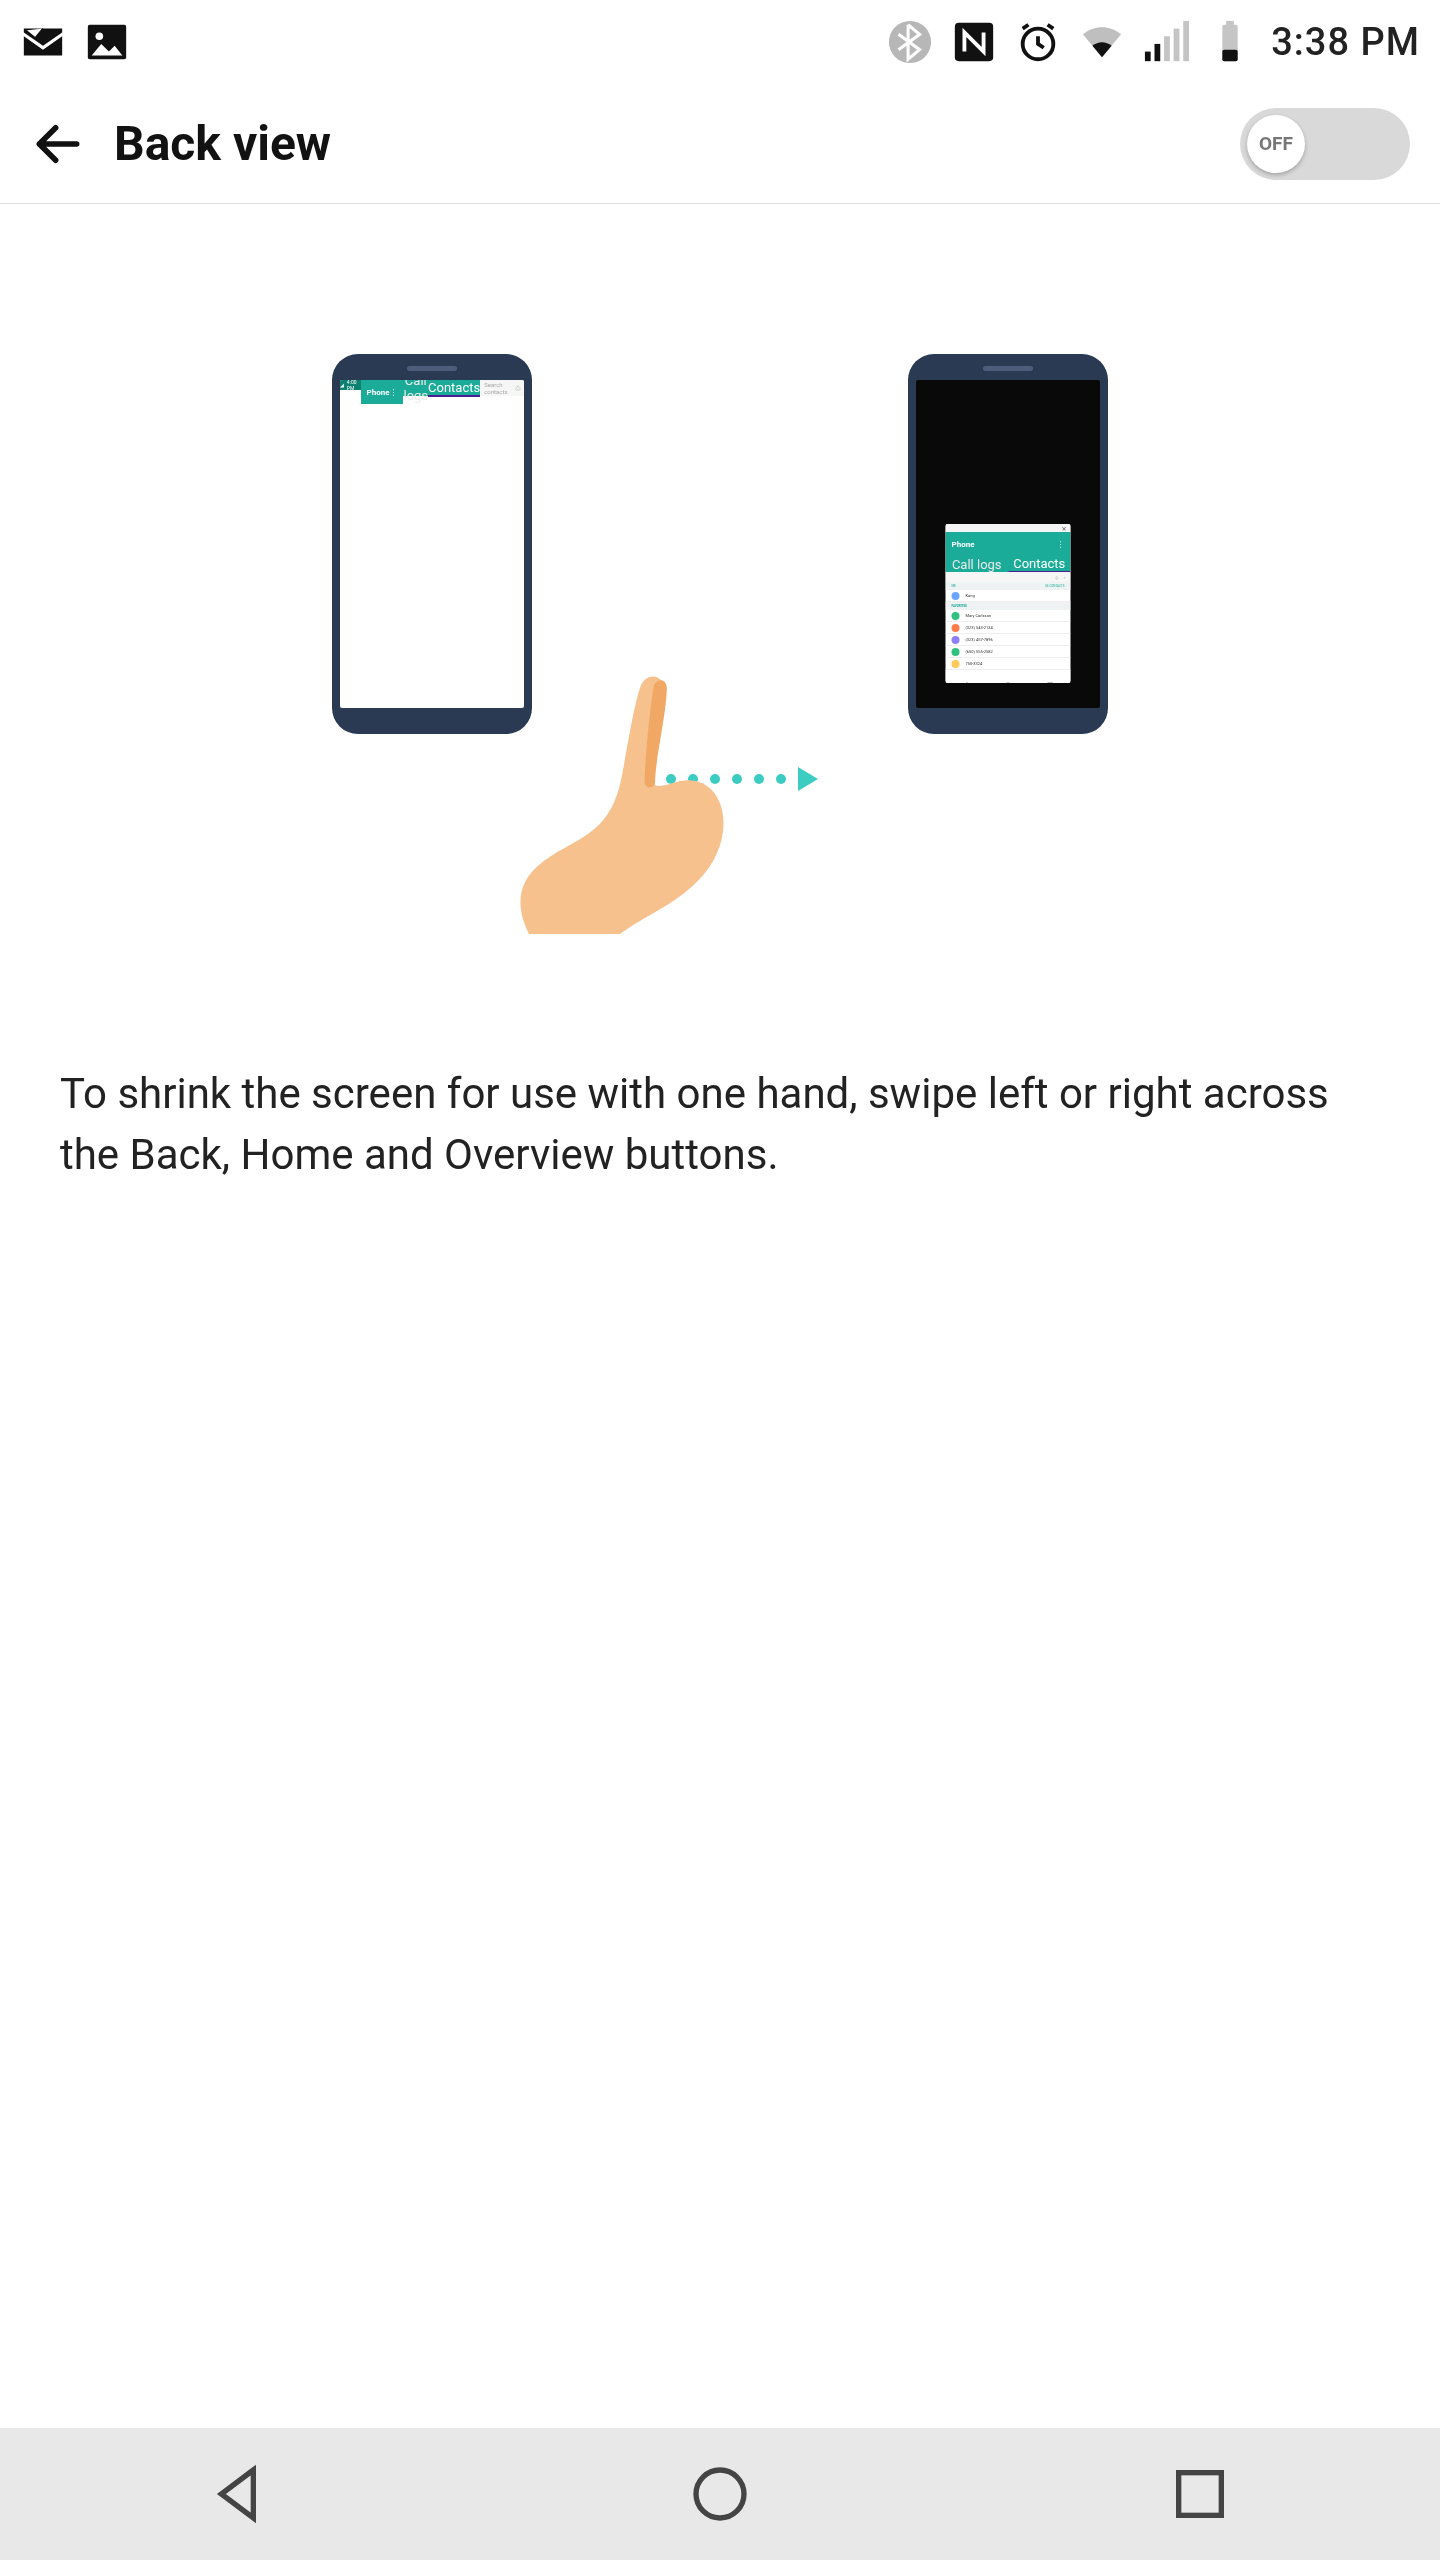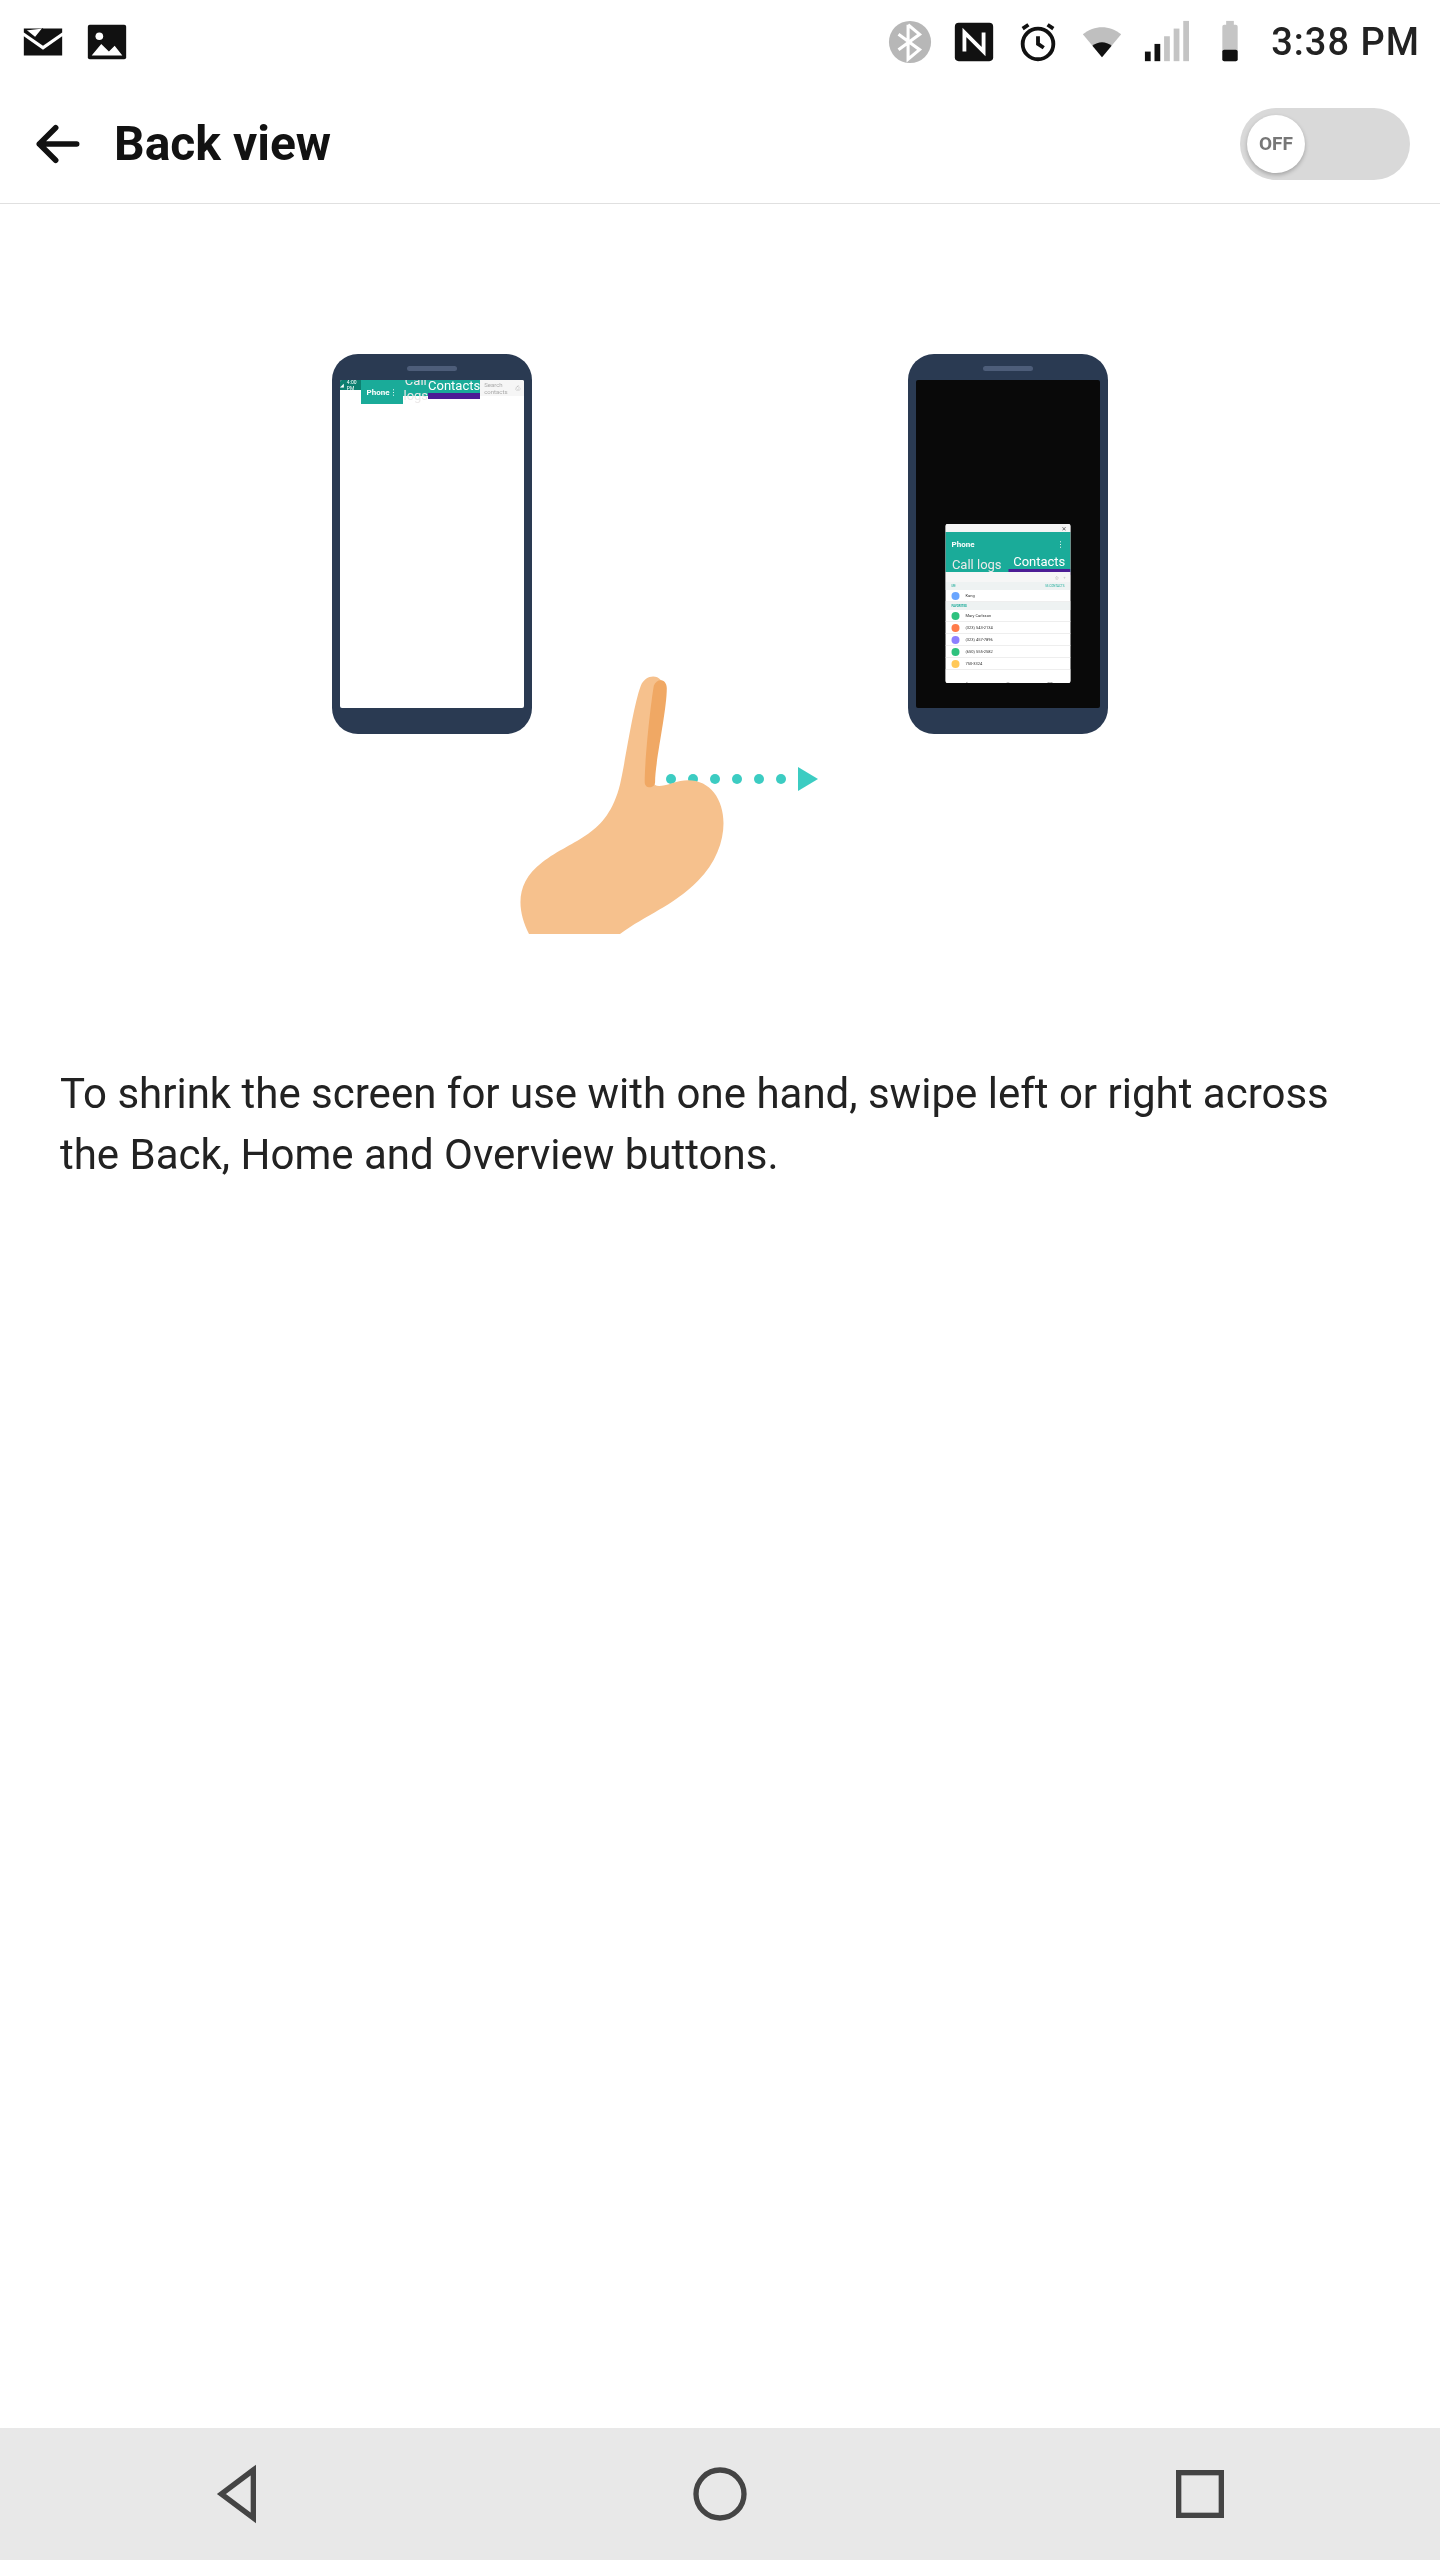--- a/index.html
+++ b/index.html
@@ -26,21 +26,21 @@
   .illus { width:100%; height:680px; display:flex; align-items:flex-start; justify-content:center; gap:90px; position:relative; margin-top:110px; }
 
   
   .phone { width:200px; height:380px; background:#2a3a52; border-radius:26px; position:relative; display:flex; align-items:center; justify-content:center; flex-shrink:0; }
   .speaker { position:absolute; top:12px; width:50px; height:5px; border-radius:4px; background:#4d5d79; }
   .phone .screen { position:absolute; top:26px; bottom:26px; left:8px; right:8px; background:#ffffff; border-radius:2px; overflow:hidden; display:flex; flex-direction:row; }
   .app-statusbar { height:10px; background:#0d8070; color:#fff; font-size:5px; display:flex; justify-content:flex-end; align-items:center; padding-right:4px; gap:3px; }
   .app-header { height:24px; background:#1aab99; color:#fff; display:flex; align-items:center; justify-content:space-between; padding:0 6px; font-size:8px; }
   .app-tabs { height:16px; background:#1aab99; color:#ece9e9; display:flex; font-size:13px; align-items:center; }
   .app-tabs div { flex:1; text-align:center; }
-  .app-tabs .active { color:#fff; border-bottom:6px solid #4c1d95; }
+  .app-tabs .active { color:#fff; border-bottom:2px solid #4c1d95; }
   .search-row { height:16px; display:flex; align-items:center; padding:0 4px; font-size:6px; color:#aaa; gap:4px; background:#f6f6f6; }
   .search-row .filler { flex:1; }
   .countrow { height:12px; background:#eef2f2; font-size:5px; color:#1aab99; display:flex; justify-content:space-between; align-items:center; padding:0 6px; }
   .section-label { height:12px; background:#eef2f2; font-size:5px; color:#1aab99; display:flex; align-items:center; padding:0 6px; font-weight:700; text-transform:uppercase; }
   .item { height:20px; display:flex; align-items:center; gap:6px; padding:0 6px; border-bottom:1px solid #eee; }
   .item .badge { width:12px; height:12px; border-radius:50%; }
   .item .name { font-size:6px; color:#333; flex:1; }
   .item .call { width:8px; height:8px; }
   .mini-navbar { height:18px; background:#f0f0f0; display:flex; align-items:center; justify-content:space-around; }
   .mini-navbar div { width:10px; height:10px; }

